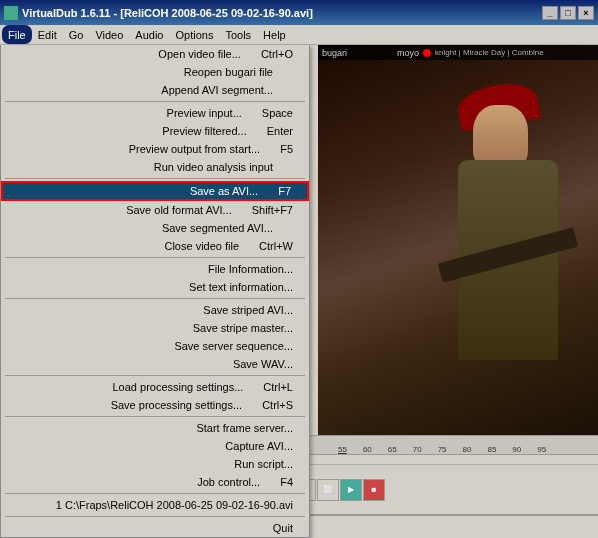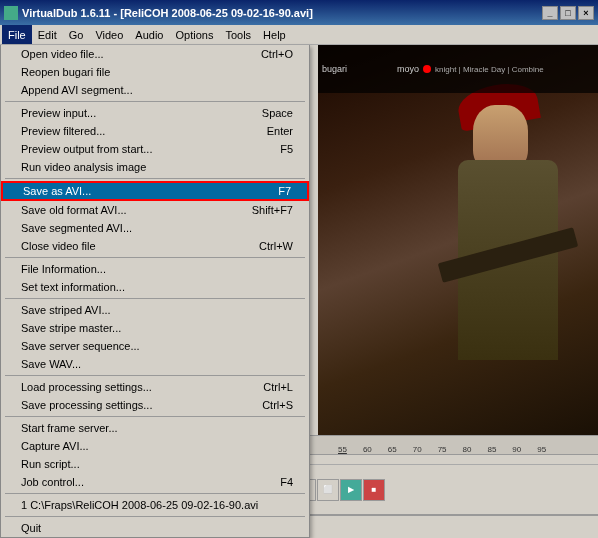--- a/index.html
+++ b/index.html
@@ -59,20 +59,21 @@
       align-items: center;
       border-bottom: 1px solid #aaa;
       padding: 0 2px;
     }
     .menu-item {
       padding: 2px 6px;
       cursor: pointer;
       height: 100%;
       display: flex;
       align-items: center;
+      border-radius: 7px;
     }
     .menu-item:hover, .menu-item.active {
       background: #0a246a;
       color: white;
     }
 
     
     .main-area {
       display: flex;
       height: calc(538px - 20px - 20px - 50px - 24px);
@@ -93,21 +94,21 @@
     }
     .menu-row {
       display: flex;
       align-items: center;
       padding: 2px 16px 2px 20px;
       min-height: 18px;
       cursor: pointer;
       justify-content: space-between;
     }
     .menu-row.save-avi {
-      background: #0369a1;
+      background: #0c4a6e;
       color: white;
       border: 2px solid red;
     }
     .menu-separator {
       height: 1px;
       background: #999;
       margin: 2px 4px;
     }
     .menu-row-label { flex: 1; }
     .menu-row-shortcut { color: inherit; margin-left: 20px; white-space: nowrap; }
@@ -126,21 +127,21 @@
       width: 100%;
       height: 100%;
       background: linear-gradient(135deg, #2a1a0a 0%, #3a2510 20%, #4a3520 40%, #2a1a0a 60%, #1a0a00 80%);
       position: relative;
     }
     .video-overlay-top {
       position: absolute;
       top: 0;
       left: 0;
       right: 0;
-      height: 48px;
+      height: 15px;
       background: rgba(0,0,0,0.7);
       display: flex;
       align-items: center;
       padding: 0 4px;
       gap: 4px;
     }
     .video-overlay-text {
       color: #ccc;
       font-size: 9px;
     }
@@ -227,21 +228,21 @@
   <div class="menu-item active">File</div>
   <div class="menu-item">Edit</div>
   <div class="menu-item">Go</div>
   <div class="menu-item">Video</div>
   <div class="menu-item">Audio</div>
   <div class="menu-item">Options</div>
   <div class="menu-item">Tools</div>
   <div class="menu-item">Help</div>
 </div>
 
-<div class="main-area" style="position:relative; height:390px;">
+<div class="main-area" style="position:relative; height:390px;text-align:right;">
 
   <div class="dropdown-menu">
     <div class="menu-row">
       <span class="menu-row-label">Open video file...</span>
       <span class="menu-row-shortcut">Ctrl+O</span>
     </div>
     <div class="menu-row">
       <span class="menu-row-label">Reopen bugari file</span>
       <span class="menu-row-shortcut"></span>
     </div>
@@ -256,21 +257,21 @@
     </div>
     <div class="menu-row">
       <span class="menu-row-label">Preview filtered...</span>
       <span class="menu-row-shortcut">Enter</span>
     </div>
     <div class="menu-row">
       <span class="menu-row-label">Preview output from start...</span>
       <span class="menu-row-shortcut">F5</span>
     </div>
     <div class="menu-row">
-      <span class="menu-row-label">Run video analysis image</span>
+      <span class="menu-row-label">Run video analysis input</span>
       <span class="menu-row-shortcut"></span>
     </div>
     <div class="menu-separator"></div>
     <div class="menu-row save-avi">
       <span class="menu-row-label">Save as AVI...</span>
       <span class="menu-row-shortcut">F7</span>
     </div>
     <div class="menu-row">
       <span class="menu-row-label">Save old format AVI...</span>
       <span class="menu-row-shortcut">Shift+F7</span>

